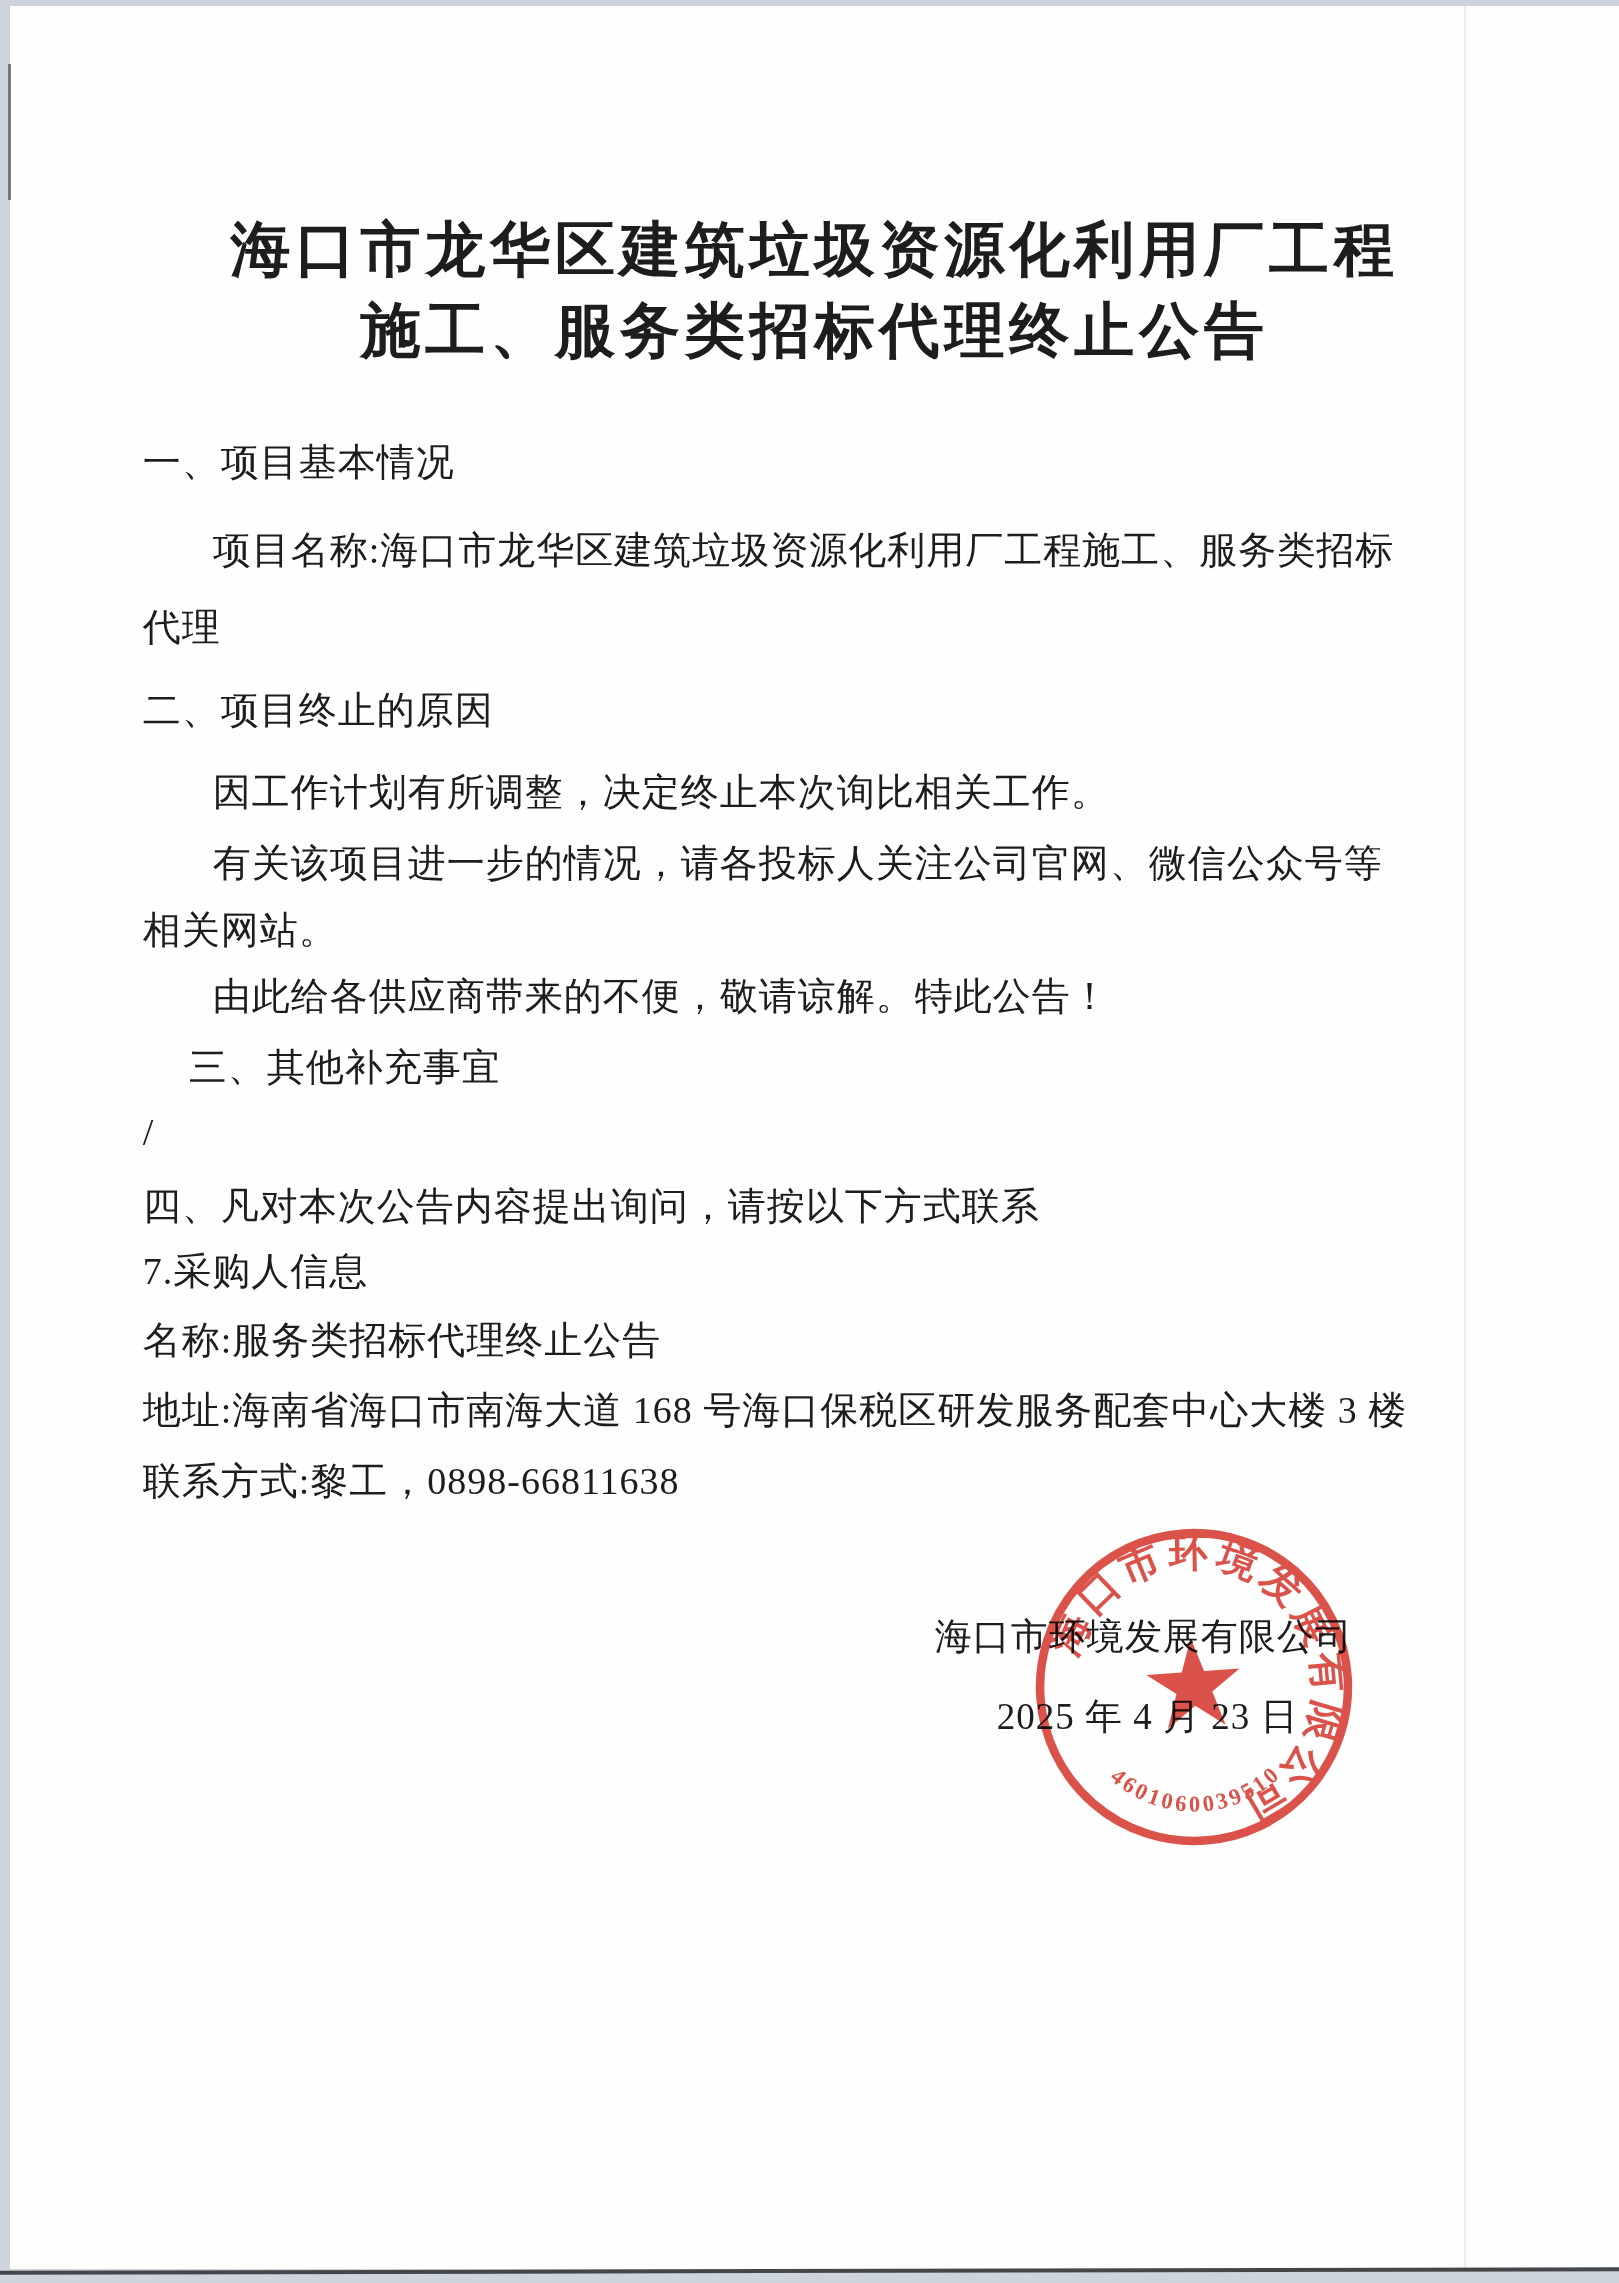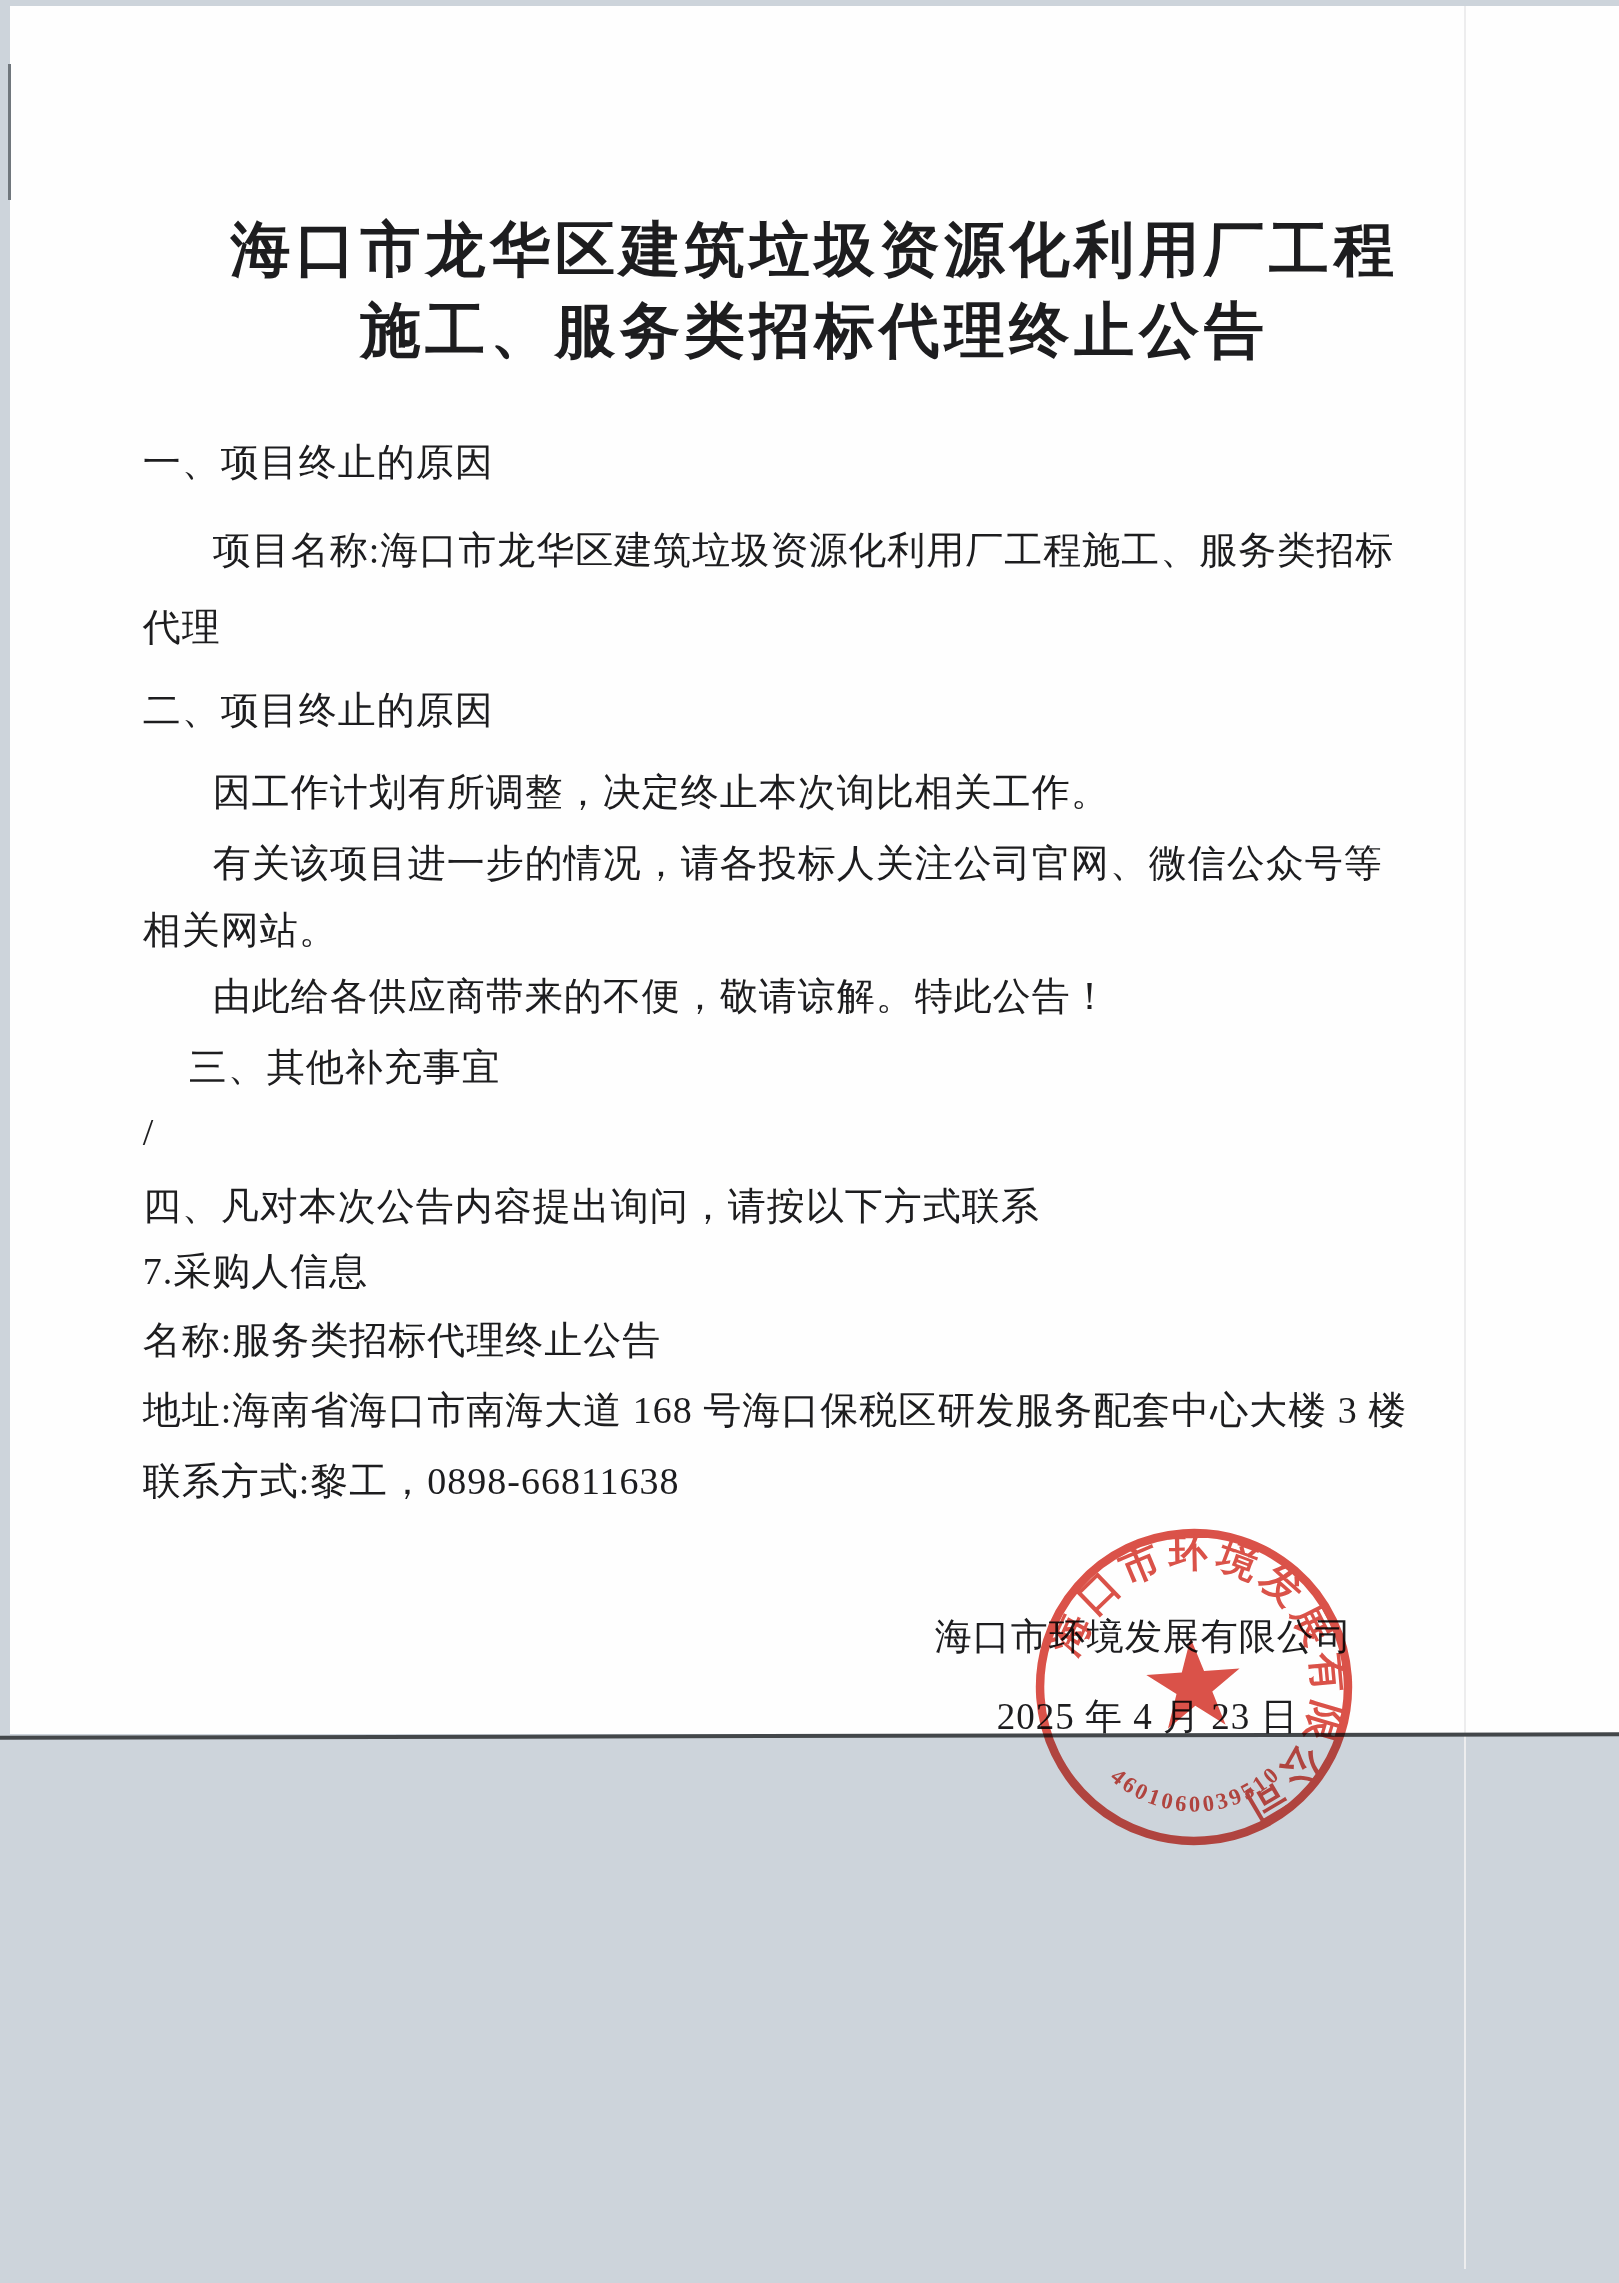--- a/index.html
+++ b/index.html
@@ -3,21 +3,21 @@
 <meta charset="utf-8">
 <style>
   html,body{margin:0;padding:0;}
   body{
     width:1620px;height:2283px;
     background:#cdd4db;
     font-family:"Liberation Serif","DejaVu Serif",serif;
     position:relative;overflow:hidden;
   }
   .page{
-    position:absolute;left:9.7px;top:5.8px;width:1610px;height:1728px;
+    position:absolute;left:9.7px;top:5.8px;width:1610px;height:2263px;
     background:#fefefe;color:#1d1d1f;
   }
   
   .scan-left-notch{position:absolute;left:-1.9px;top:58px;width:2.9px;height:136px;background:#70777d;}
   .scan-fold-line{position:absolute;left:1454px;top:0;width:1.9px;height:2263px;background:#ededee;}
   .bottom-edge-line{position:absolute;left:-9.7px;bottom:-3.9px;width:1630px;height:3.9px;background:#43474a;transform:rotate(-0.12deg);}
   
   .line{position:absolute;font-size:38px;line-height:1.25;letter-spacing:1px;white-space:pre;}
   .title{position:absolute;left:0;width:100%;text-align:center;font-size:60px;font-weight:700;letter-spacing:4.9px;white-space:pre;}
   .sig{position:absolute;font-size:37px;letter-spacing:1px;white-space:pre;z-index:1;}
@@ -33,21 +33,21 @@
 
 <div class="page">
 
   <div class="scan-left-notch"></div>
   <div class="scan-fold-line"></div>
   <div class="bottom-edge-line"></div>
 
   <div class="title" style="top:204px;">海口市龙华区建筑垃圾资源化利用厂工程</div>
   <div class="title" style="top:285px;">施工、服务类招标代理终止公告</div>
 
-  <div class="line" style="top:433px;left:133px;">一、项目终止的原因</div>
+  <div class="line" style="top:433px;left:133px;">一、项目基本情况</div>
   <div class="line" style="top:521px;left:203px;">项目名称:海口市龙华区建筑垃圾资源化利用厂工程施工、服务类招标</div>
   <div class="line" style="top:598px;left:133px;">代理</div>
   <div class="line" style="top:763px;left:203px;">因工作计划有所调整，决定终止本次询比相关工作。</div>
   <div class="line" style="top:681px;left:133px;">二、项目终止的原因</div>
   <div class="line" style="top:834px;left:203px;">有关该项目进一步的情况，请各投标人关注公司官网、微信公众号等</div>
   <div class="line" style="top:901px;left:133px;">相关网站。</div>
   <div class="line" style="top:967px;left:203px;">由此给各供应商带来的不便，敬请谅解。特此公告！</div>
   <div class="line" style="top:1038px;left:133px;margin-left:46px;">三、其他补充事宜</div>
   <div class="line" style="top:1103px;left:133px;">/</div>
   <div class="line" style="top:1169px;left:133px;margin-top:8px;">四、凡对本次公告内容提出询问，请按以下方式联系</div>

